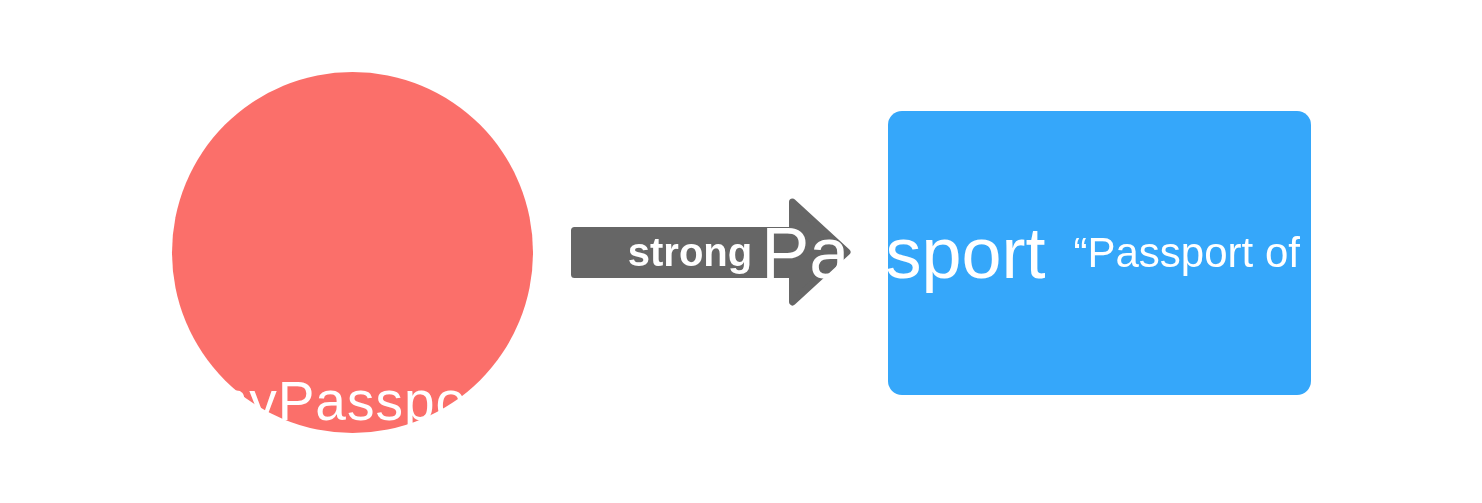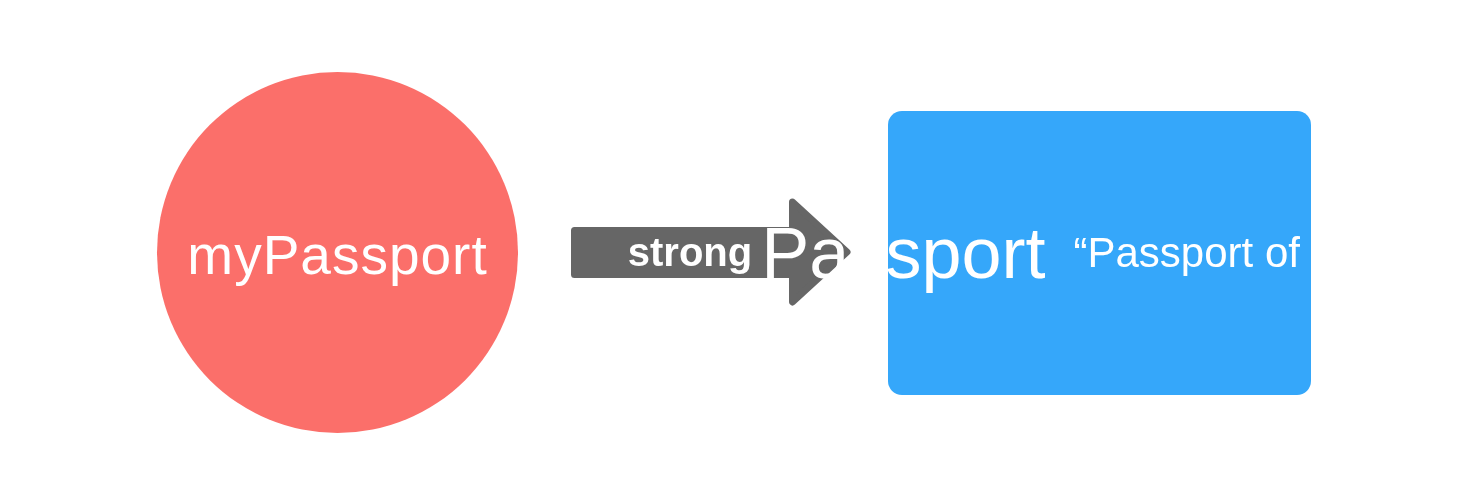--- a/index.html
+++ b/index.html
@@ -11,28 +11,28 @@
   .canvas {
     position: relative;
     width: 1482px;
     height: 503px;
     background: #ffffff;
     overflow: hidden;
   }
   
   .node-circle {
     position: absolute;
-    left: 157px;
+    left: 172px;
     top: 72px;
     width: 361px;
     height: 361px;
     border-radius: 50%;
     background: #fb6f6a;
     display: flex;
-    align-items: center;
+    align-items: flex-end;
     justify-content: center;
     padding-top: 5px;
     box-sizing: border-box;
   }
   .node-circle-label {
     color: #ffffff;
     font-size: 55px;
     font-weight: 400;
     letter-spacing: 1px;
     white-space: nowrap;

